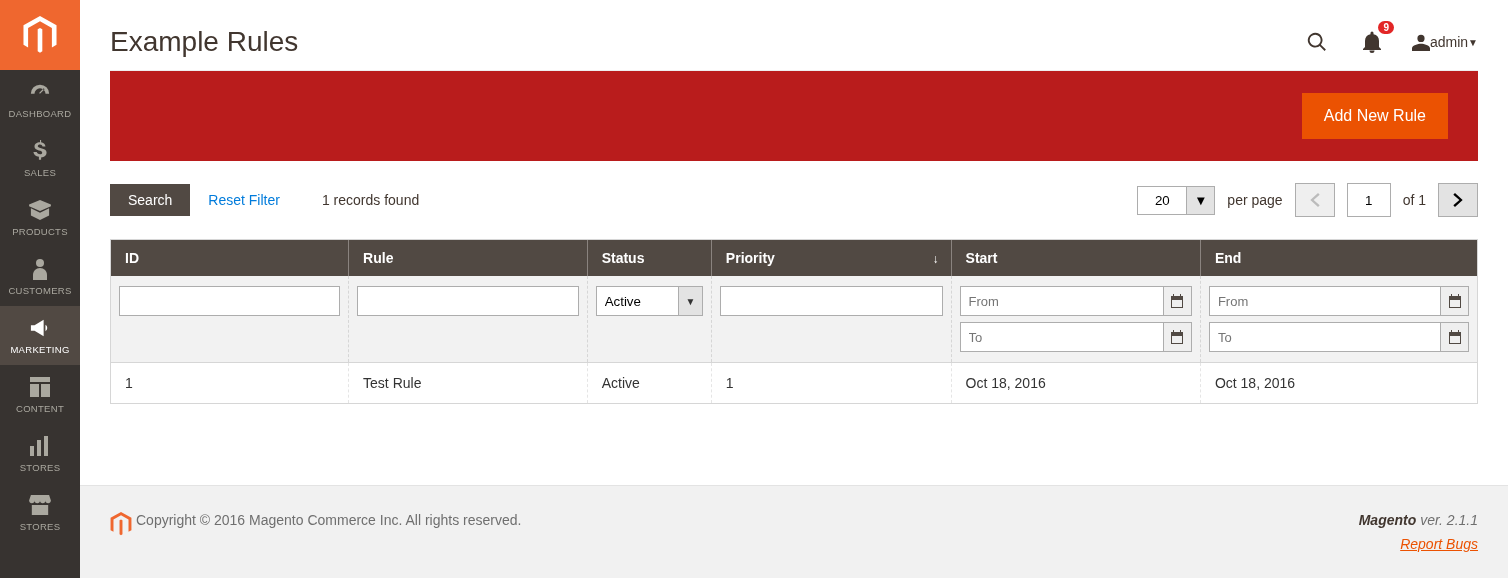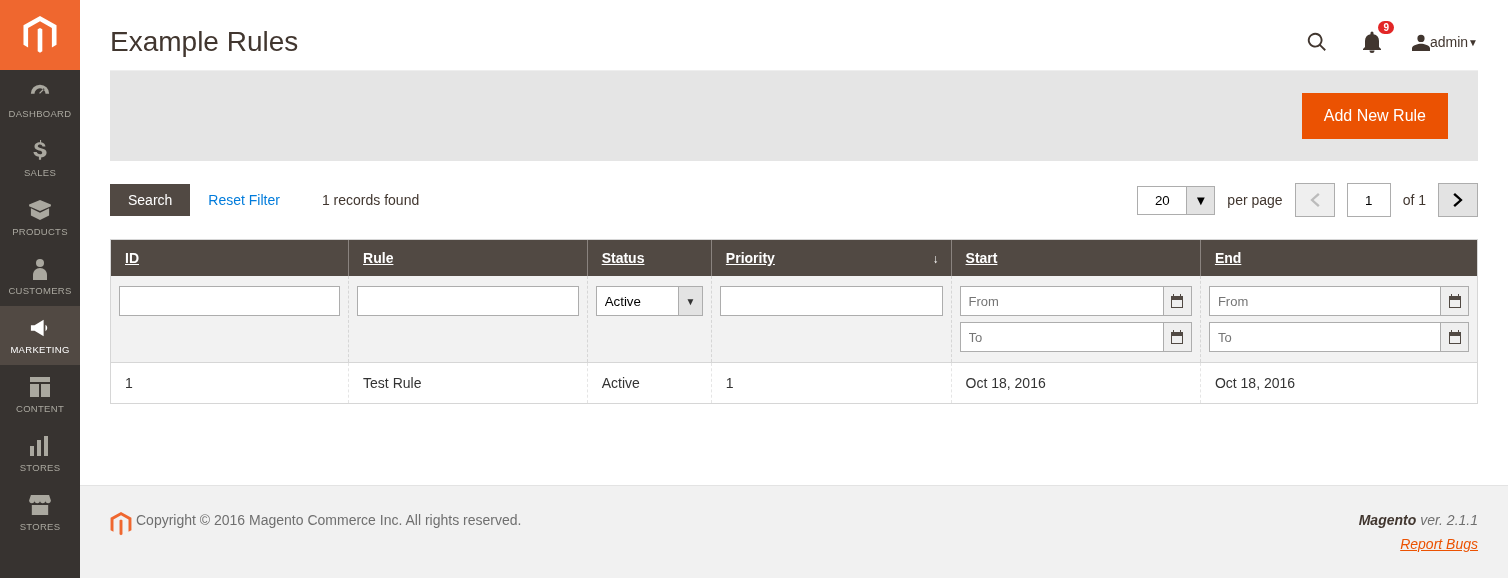--- a/index.html
+++ b/index.html
@@ -21,21 +21,21 @@
 
 .page-header { display: flex; align-items: center; padding: 26px 30px 12px; }
 .page-title { flex: 1; font-size: 28px; font-weight: 400; color: #41362f; }
 .header-actions { display: flex; align-items: center; gap: 26px; }
 .icon-btn { background: none; border: none; cursor: pointer; padding: 4px; color: #41362f; display:flex; align-items:center; }
 .notif { position: relative; }
 .notif-badge { position: absolute; top: -6px; right: -8px; background: #e22626; color: #fff; border-radius: 10px; font-size: 10px; padding: 1px 5px; font-weight:600; }
 .user-menu { display: flex; align-items: center; cursor: pointer; color:#41362f; }
 .user-menu .caret { font-size:10px; }
 
-.action-bar { background: #e5e5e5; padding: 22px 30px; display: flex; justify-content: flex-end; border-top:1px solid #eee; margin: 0 30px; }
+.action-bar { background: #b91c1c; padding: 22px 30px; display: flex; justify-content: flex-end; border-top:1px solid #eee; margin: 0 30px; }
 .btn-primary { background: #eb5202; color: #fff; border: none; padding: 14px 22px; font-size: 16px; cursor: pointer; }
 
 .toolbar { display: flex; align-items: center; padding: 22px 30px; gap: 18px; }
 .btn-search { background: #514943; color: #fff; border: none; padding: 8px 18px; font-size: 14px; cursor: pointer; }
 .link-reset { color: #007bdb; text-decoration: none; cursor: pointer; }
 .records { color: #41362f; margin-left: 24px; }
 .spacer { flex: 1; }
 .pager { display: flex; align-items: center; gap: 12px; }
 .select-wrap { display: flex; border: 1px solid #adadad; }
 .select-wrap input, .select-wrap .select-btn { border: none; background:#fff; }
@@ -43,21 +43,21 @@
 .select-wrap .select-btn { width: 28px; background: #e3e3e3; border-left:1px solid #adadad; cursor:pointer; display:flex; align-items:center; justify-content:center; }
 .per-page-label { color:#41362f; }
 .pager-btn { width: 40px; height: 34px; border:1px solid #adadad; background:#e3e3e3; cursor:pointer; display:flex; align-items:center; justify-content:center; }
 .pager-btn.disabled { background:#efefef; color:#bbb; cursor:default; }
 .page-input { width:44px; height:34px; border:1px solid #adadad; text-align:center; }
 .of-label { color:#41362f; }
 
 
 .grid { margin: 0 30px; border:1px solid #d6d6d6; }
 .grid table { width: 100%; border-collapse: collapse; }
-.grid th { background:#514943; color:#fff; text-align:left; font-weight:600; font-size:14px; padding:10px 14px; border-right:1px solid #8a837f; position:relative;text-decoration:underline; }
+.grid th { background:#514943; color:#fff; text-align:left; font-weight:600; font-size:14px; padding:10px 14px; border-right:1px solid #8a837f; position:relative; }
 .grid th:last-child { border-right:none; }
 .sort-arrow { position:absolute; right:12px; top:12px; font-size:12px; }
 .grid tr.filter-row td { background:#f2f2f2; padding:10px 8px; border-right:1px dashed #d6d6d6; vertical-align:top; }
 .grid tr.filter-row td:last-child { border-right:none; }
 .grid tr.data-row td { padding:12px 14px; border-top:1px solid #d6d6d6; border-right:1px dashed #e5e5e5; }
 .grid tr.data-row td:last-child { border-right:none; }
 .filter-input { width:100%; border:1px solid #adadad; background:#fff; padding:5px 8px; font-size:13px; height:30px; }
 .filter-select-wrap { display:flex; width:100%; }
 .filter-select-wrap select { flex:1; border:1px solid #adadad; padding:5px 8px; background:#fff; height:30px; appearance:none; }
 .filter-select-wrap .sel-btn { width:24px; border:1px solid #adadad; border-left:none; background:#e3e3e3; display:flex; align-items:center; justify-content:center; height:30px; }

